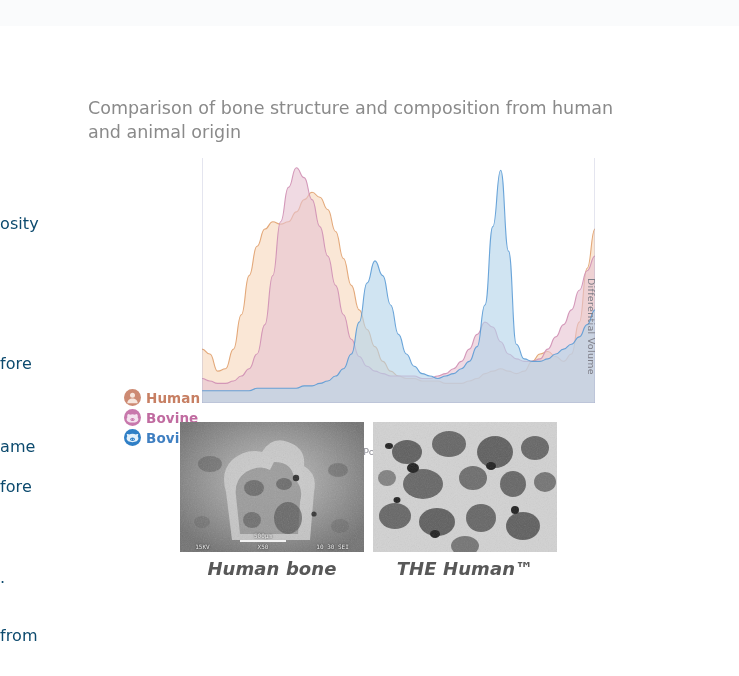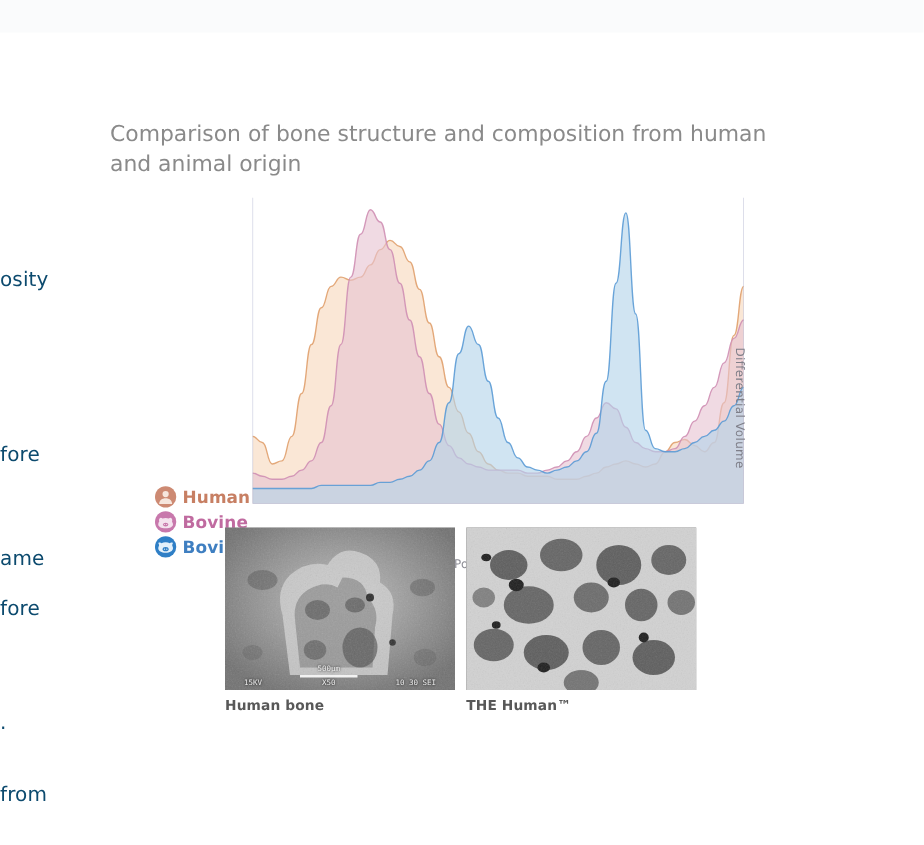--- a/index.html
+++ b/index.html
@@ -161,24 +161,26 @@
 
   .captions {
     position: absolute;
     left: 92px;
     top: 462px;   
     display: flex;
     gap: 9px;
   }
   .caption {
     width: 184px;
-    font-size: 11px;
+    text-align: center;
+    font-size: 18px;
     font-weight: 700;
     color: #585858;
     letter-spacing: .1px;
+    font-style: italic;
   }
 </style>
 </head>
 <body>
 
 <div class="top-band"></div>
 
 <div id="edge-texts">
     <div class="edge-text" style="top: 214px; left: 0px;">osity</div>
     <div class="edge-text" style="top: 354px; left: 0px;">fore</div>

